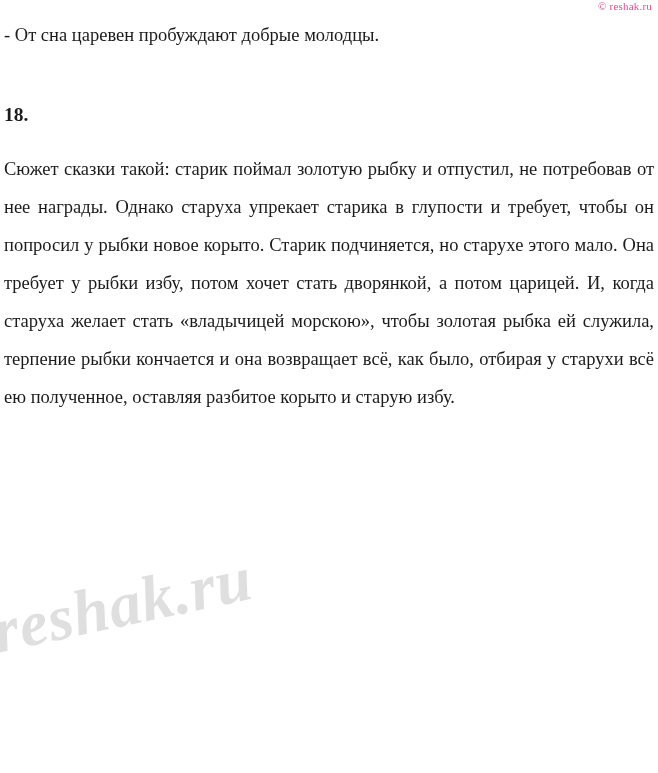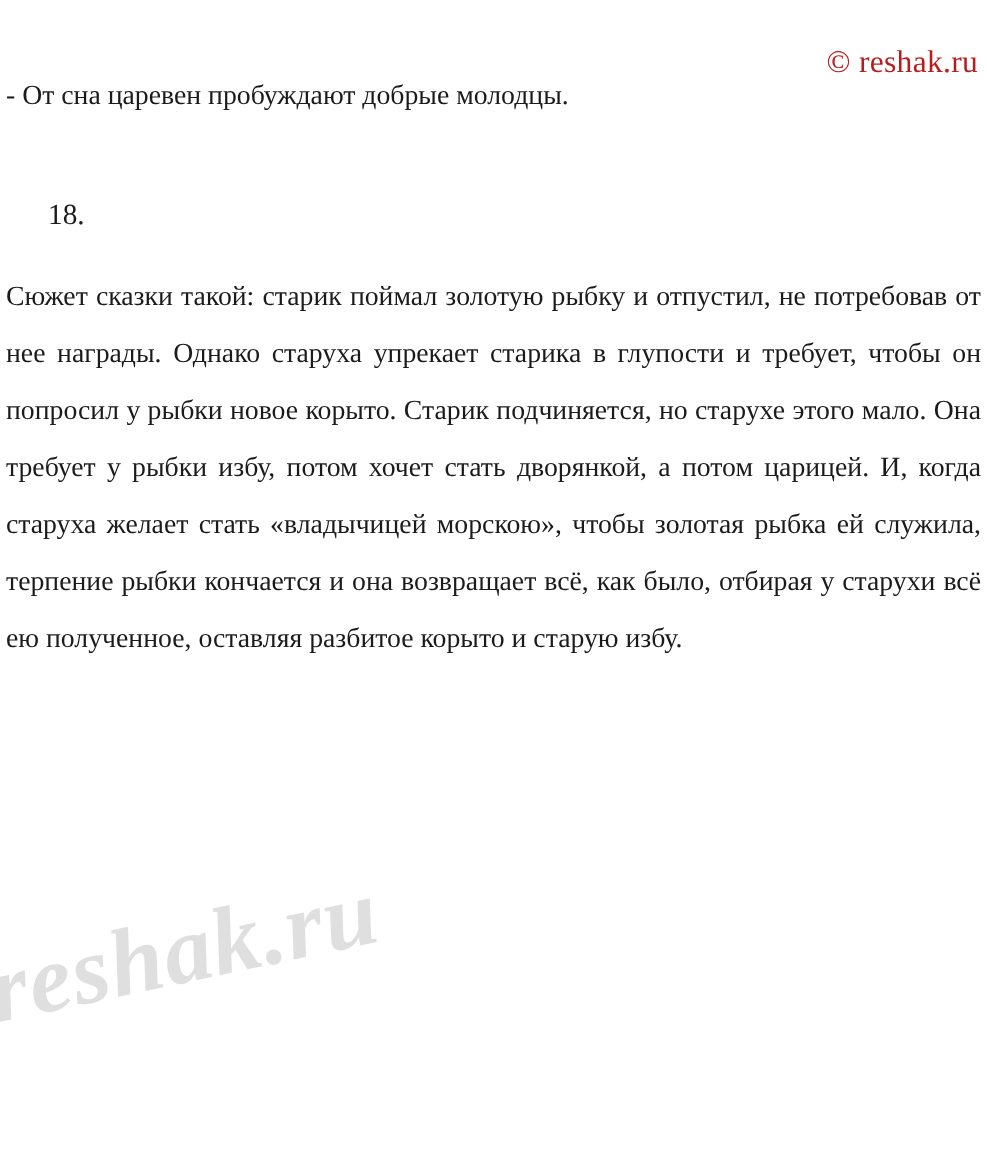--- a/index.html
+++ b/index.html
@@ -19,22 +19,22 @@
     position: relative;
     width: 658px;
     height: 773px;
     box-sizing: border-box;
     padding: 0 4px;
   }
   .copyright {
     position: absolute;
     top: 0px;
     right: 6px;
-    font-size: 21px;
-    color: #b91c1c;
+    font-size: 11px;
+    color: #ec4899;
     letter-spacing: 0.2px;
     white-space: nowrap;
   }
   p {
     margin: 0;
     font-size: 18.5px;
     line-height: 38px;
     text-align: justify;
     text-justify: inter-word;
   }
@@ -45,28 +45,26 @@
     height: 16px;
   }
   .small-gap {
     height: 10px;
   }
   .bold-italic {
     font-weight: bold;
     font-style: italic;
   }
   .num-head {
-    font-weight: normal;
+    font-weight: bold;
     font-size: 19.5px;
     line-height: 30px;
-    margin-left: 28px;
   }
   .first-line {
     padding-top: 16px;
-    margin-top: 29px;
   }
   
   .watermark {
     position: absolute;
     left: -14px;
     top: 596px;
     font-family: "Liberation Serif", "DejaVu Serif", serif;
     font-size: 64px;
     font-weight: bold;
     font-style: italic;

